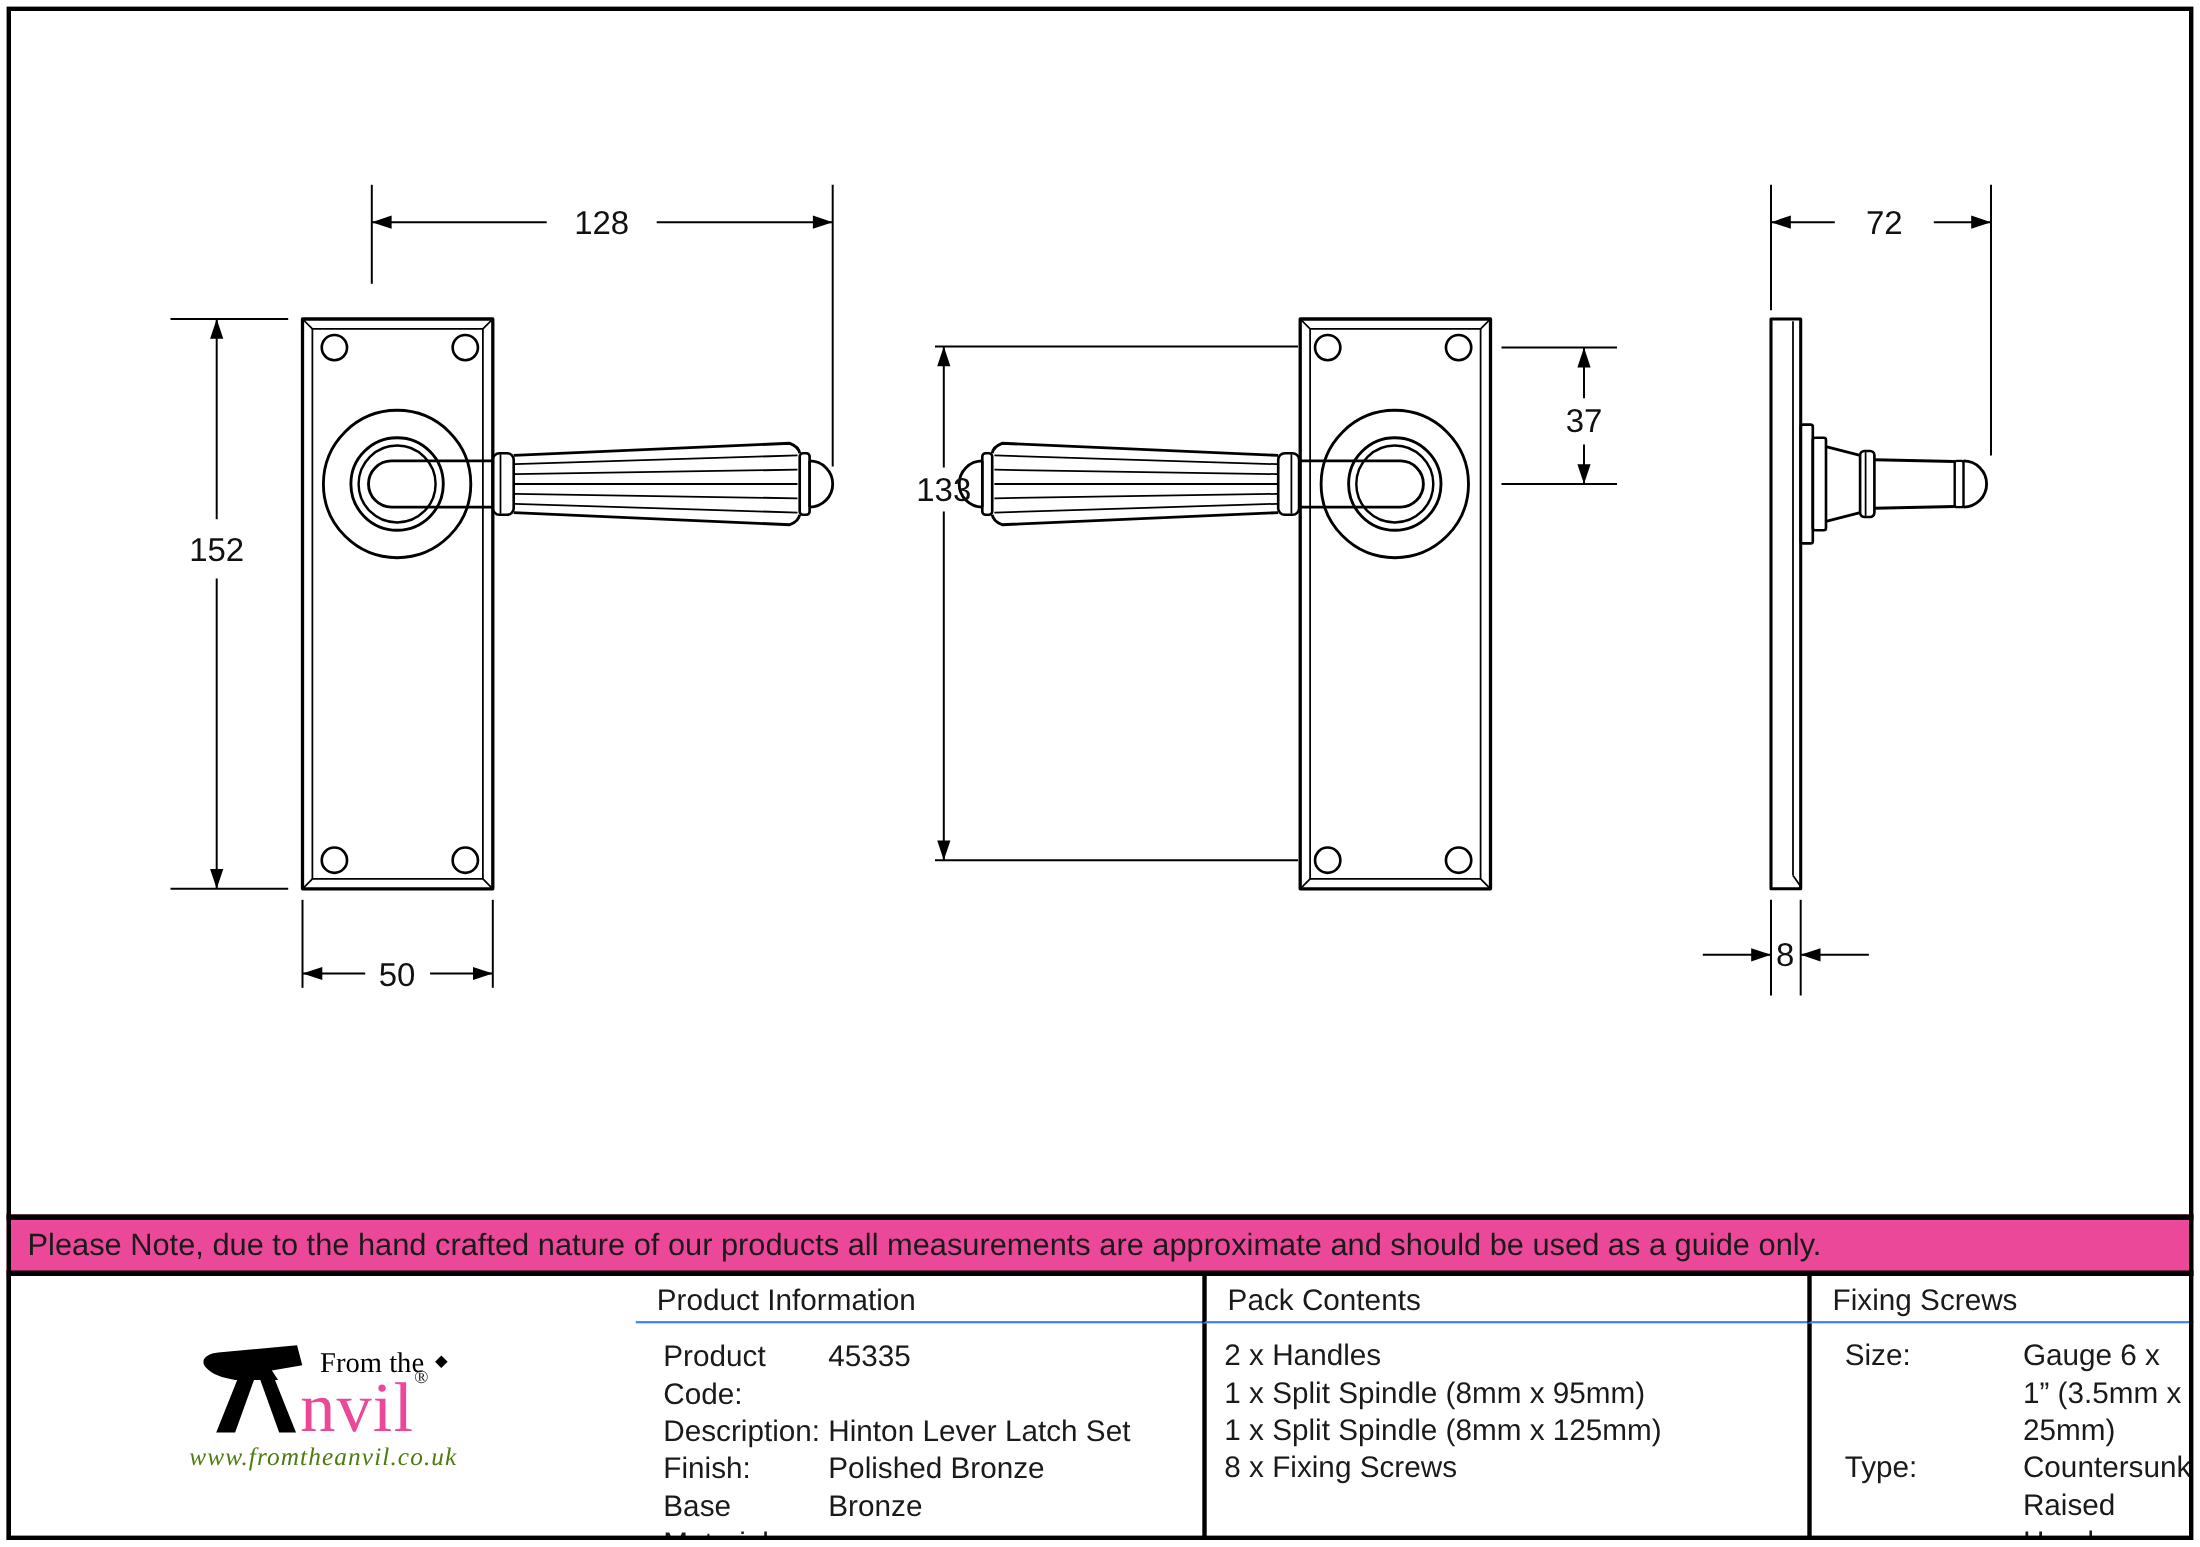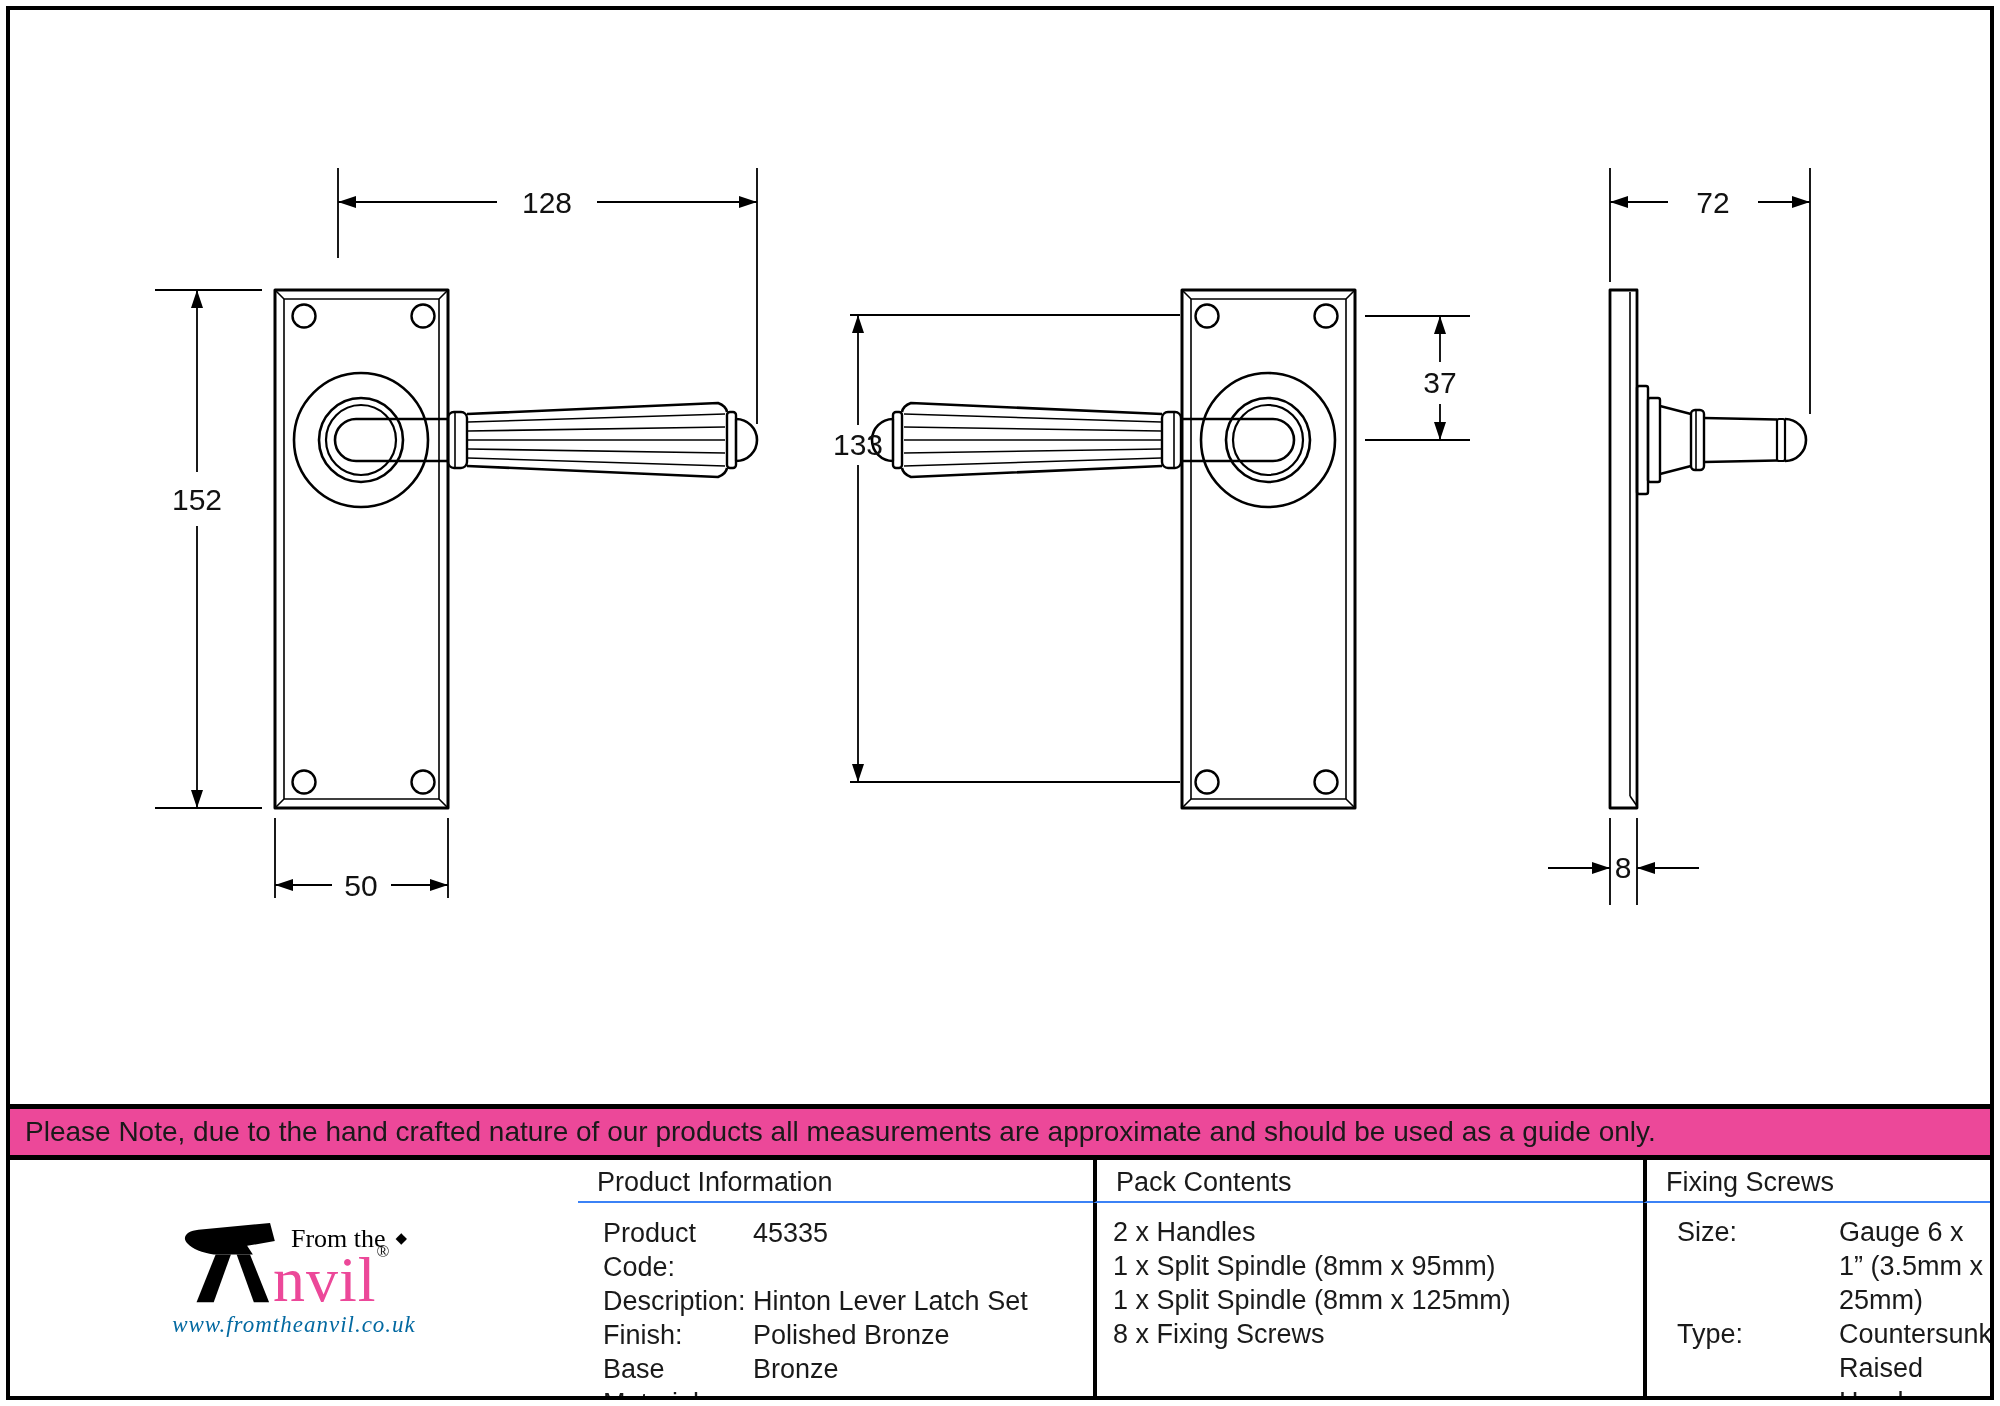--- a/index.html
+++ b/index.html
@@ -34,21 +34,21 @@
   .td-fix .k{width:162px;}
   .pack-item{line-height:34px;}
   .logo-cell{grid-row:1/3;display:flex;flex-direction:column;align-items:center;justify-content:center;}
   .logo-row{position:relative;display:flex;align-items:flex-end;}
   .logo-right{margin-left:-4px;display:flex;flex-direction:column;}
   .from-the{font-family:"Liberation Serif",serif;font-size:26px;color:#000;display:flex;align-items:center;gap:10px;margin-left:18px;}
   .diamond{font-size:15px;line-height:1;}
   .nvil-line{display:flex;align-items:flex-start;}
   .nvil{font-family:"Liberation Serif",serif;font-size:64px;line-height:0.82;color:#ec4899;letter-spacing:1px;}
   .reg{font-family:"Liberation Serif",serif;font-size:17px;margin-top:-12px;}
-  .logo-url{font-family:"Liberation Serif",serif;font-style:italic;font-size:23px;color:#0369a1;margin-top:6px;letter-spacing:1px;}
+  .logo-url{font-family:"Liberation Serif",serif;font-style:italic;font-size:23px;color:#4d7c0f;margin-top:6px;letter-spacing:1px;}
 </style>
 </head>
 <body>
 
 <div class="frame"></div>
 
 <svg class="drawing" viewBox="0 0 2000 1104" width="2000" height="1104" xmlns="http://www.w3.org/2000/svg">
   <g stroke="#000" fill="none" stroke-linejoin="round" stroke-linecap="butt">
 
     <g>

